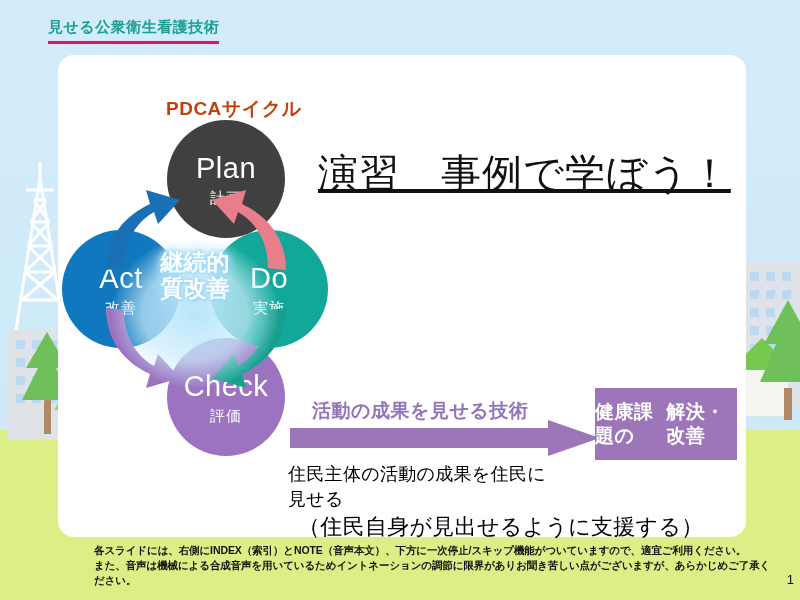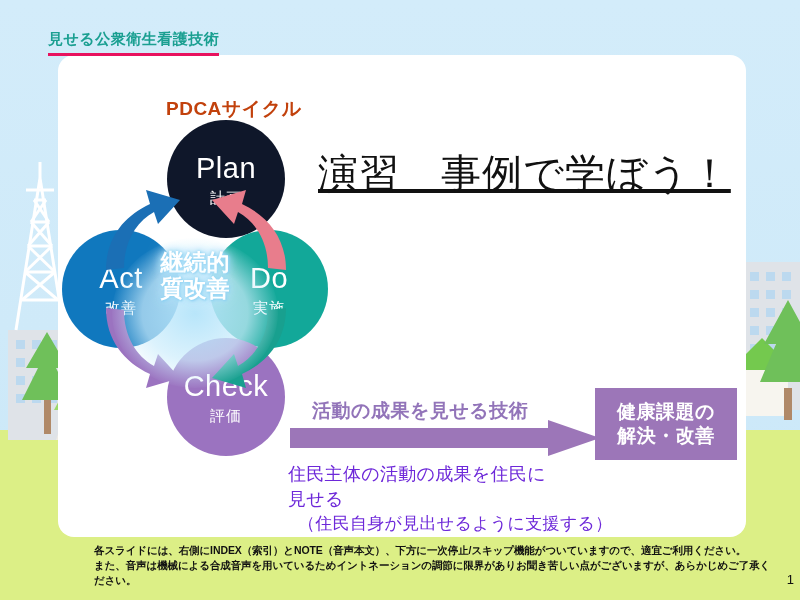--- a/index.html
+++ b/index.html
@@ -45,21 +45,20 @@
     left: 48px; top: 18px;
     z-index: 40;
   }
   .header-title {
     font-size: 15px;
     font-weight: bold;
     color: #1a9f91;
     letter-spacing: 0.5px;
     white-space: nowrap;
     padding-bottom: 3px;
-    margin-top: 12px;
   }
   .header-rule {
     height: 3px;
     background: #e8125e;
     width: 100%;
     margin-top: 1px;
   }
 
   
   .card {
@@ -101,21 +100,21 @@
   .circle .en {
     font-size: 29px;
     font-weight: 300;
     letter-spacing: 0.5px;
   }
   .circle .jp {
     font-size: 15px;
     margin-top: 7px;
     letter-spacing: 1px;
   }
-  .c-plan  { left: 105px; top: 0px;   width: 118px; height: 118px; background: #0f172a; }
+  .c-plan  { left: 105px; top: 0px;   width: 118px; height: 118px; background: #404040; }
   .c-act   { left: 0px;   top: 110px; width: 118px; height: 118px; background: #1078be; }
   .c-do    { left: 148px; top: 110px; width: 118px; height: 118px; background: #12a899; }
   .c-check { left: 105px; top: 218px; width: 118px; height: 118px; background: #9b73c0; }
 
   .cycle-center {
     position: absolute;
     left: 58px; top: 130px;
     width: 150px;
     text-align: center;
     z-index: 26;
@@ -170,44 +169,44 @@
     left: 290px; top: 420px;
     width: 310px; height: 36px;
     z-index: 28;
   }
   .result-box {
     position: absolute;
     left: 595px; top: 388px;
     width: 142px; height: 72px;
     background: #9c76b8;
     display: flex;
-    flex-direction: column;
+    flex-direction: row;
     align-items: center;
     justify-content: center;
     z-index: 30;
     color: #ffffff;
     font-weight: bold;
     font-size: 19px;
     line-height: 1.25;
     letter-spacing: 0.5px;
   }
 
   
   .desc {
     position: absolute;
     left: 288px; top: 462px;
     z-index: 30;
-    color: #6d28d9;
+    color: #000000;
     font-size: 18px;
     line-height: 1.38;
     letter-spacing: 0.3px;
   }
   .desc .line2 {
     padding-left: 10px;
-    font-size: 17px;
+    font-size: 22px;
   }
 
   
   .footer {
     position: absolute;
     left: 0; bottom: 0;
     width: 800px;
     z-index: 40;
     padding: 0;
   }

